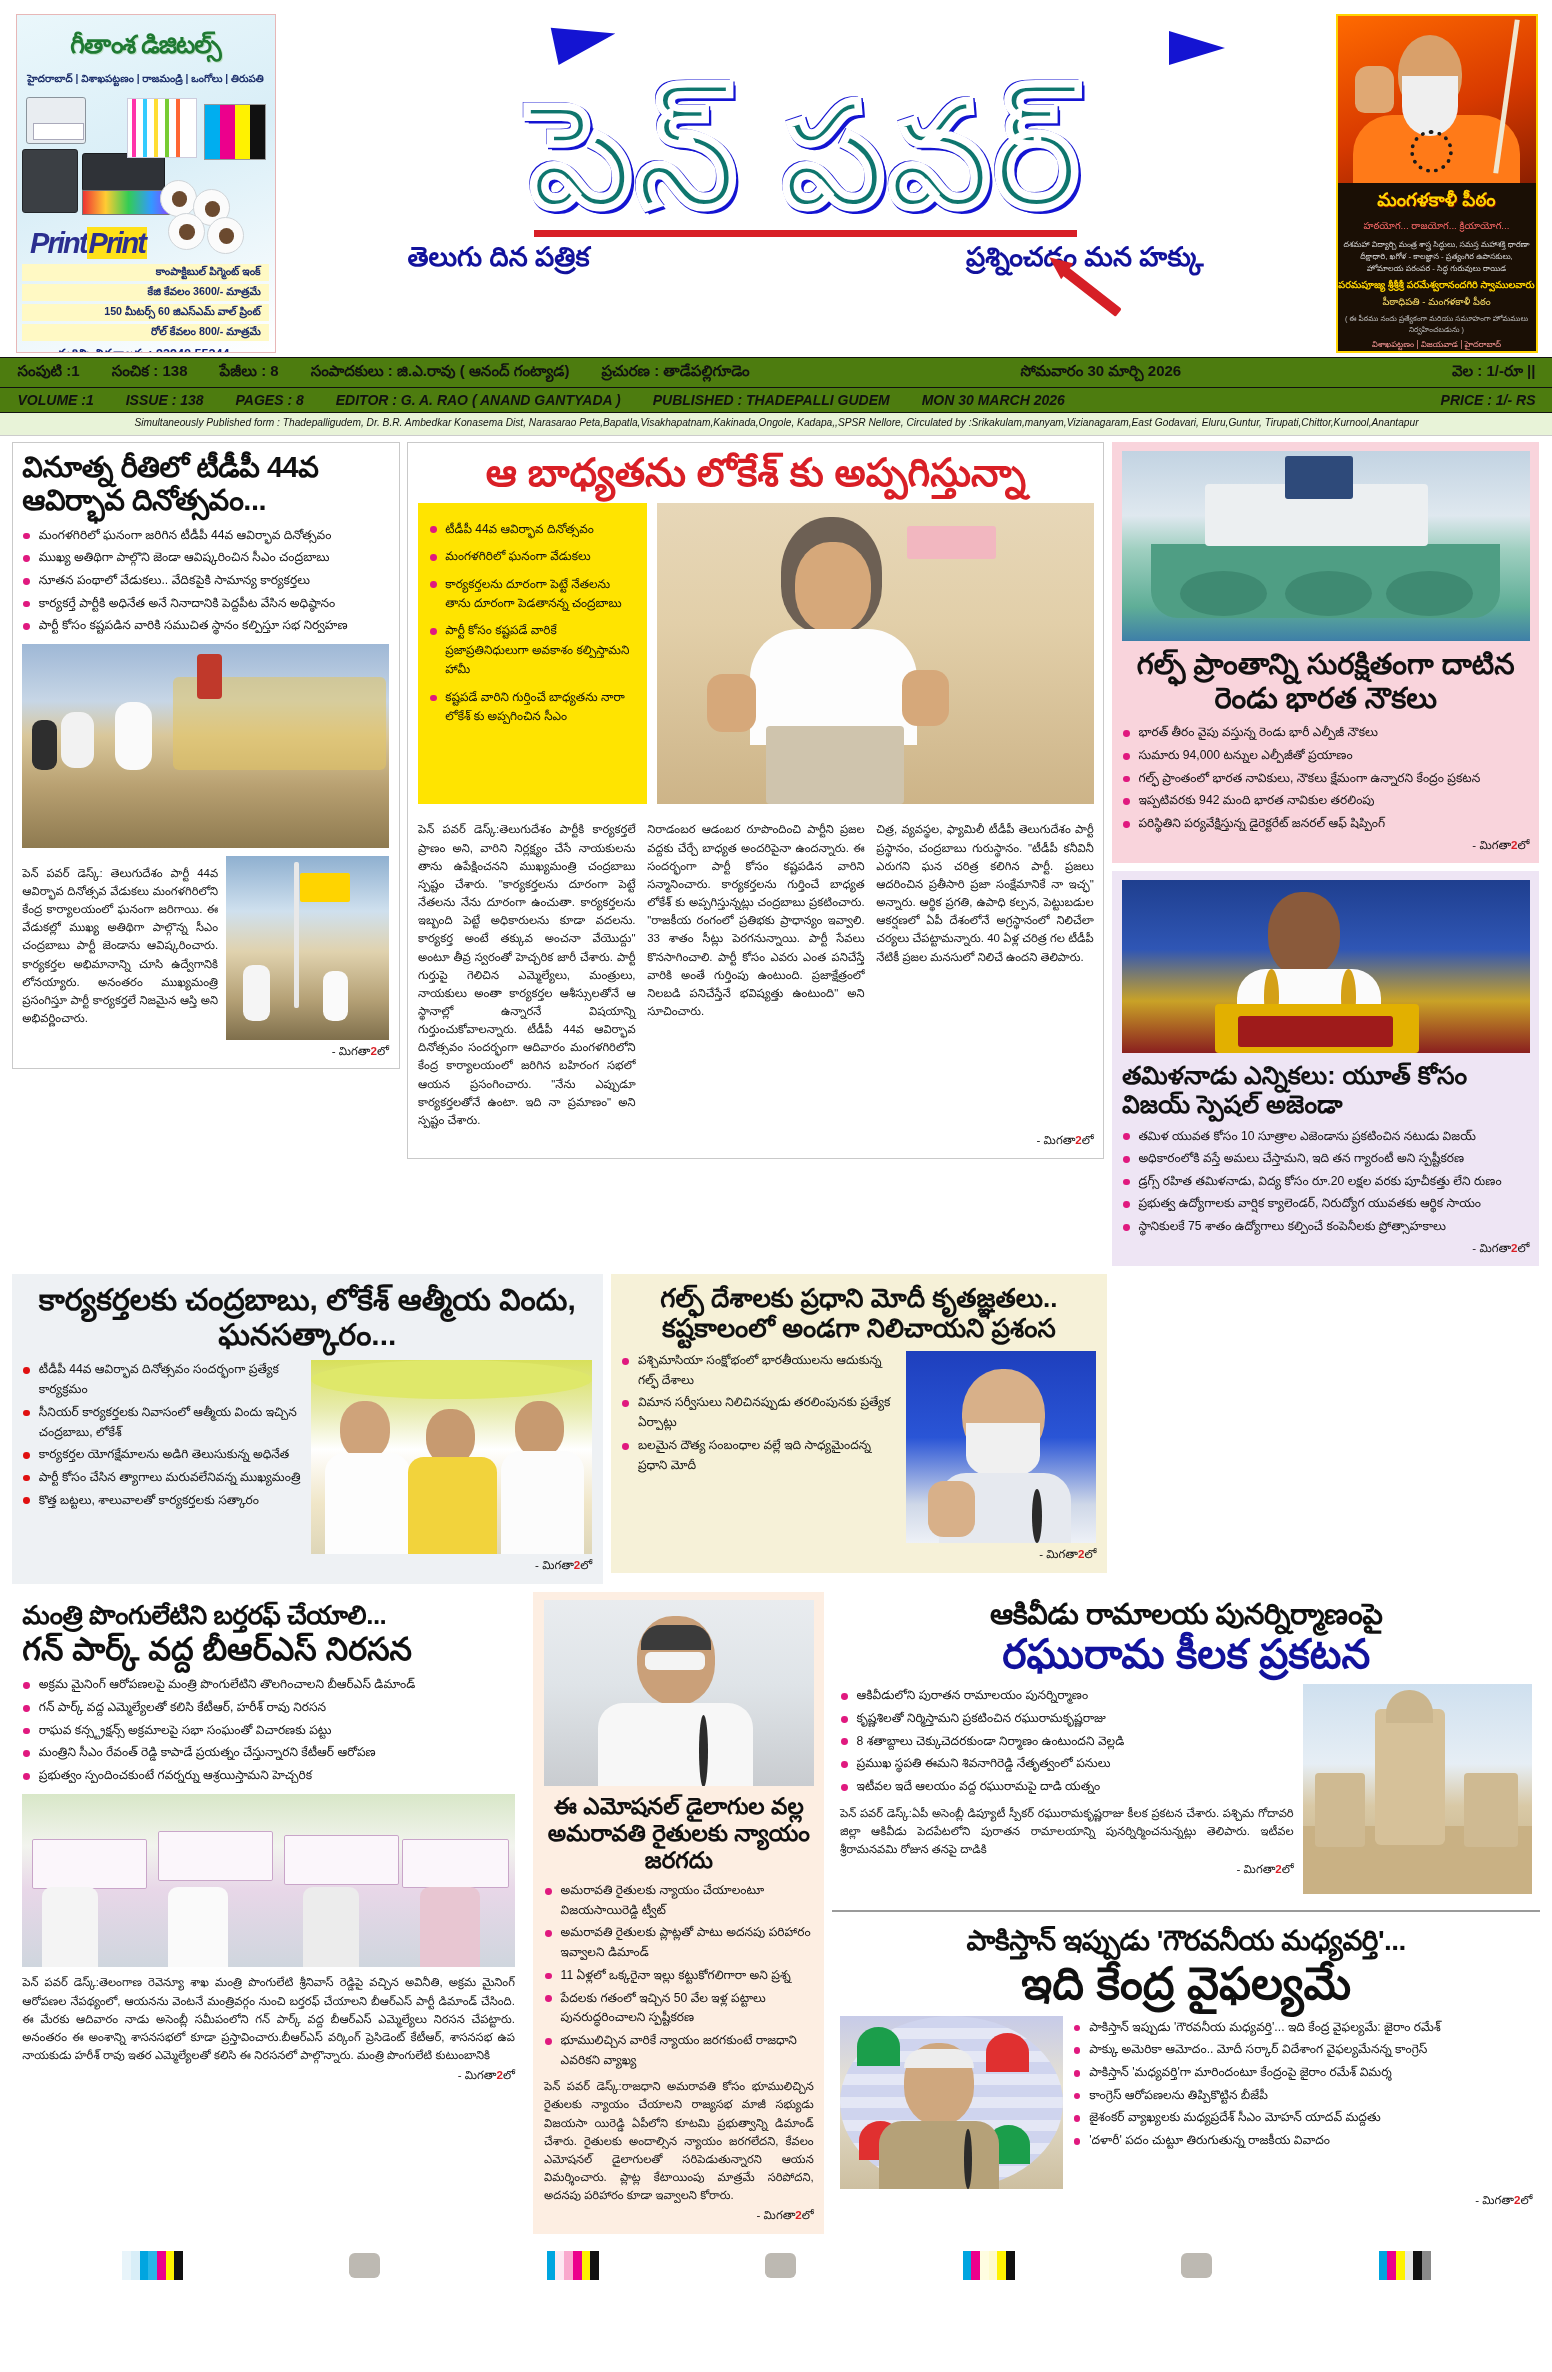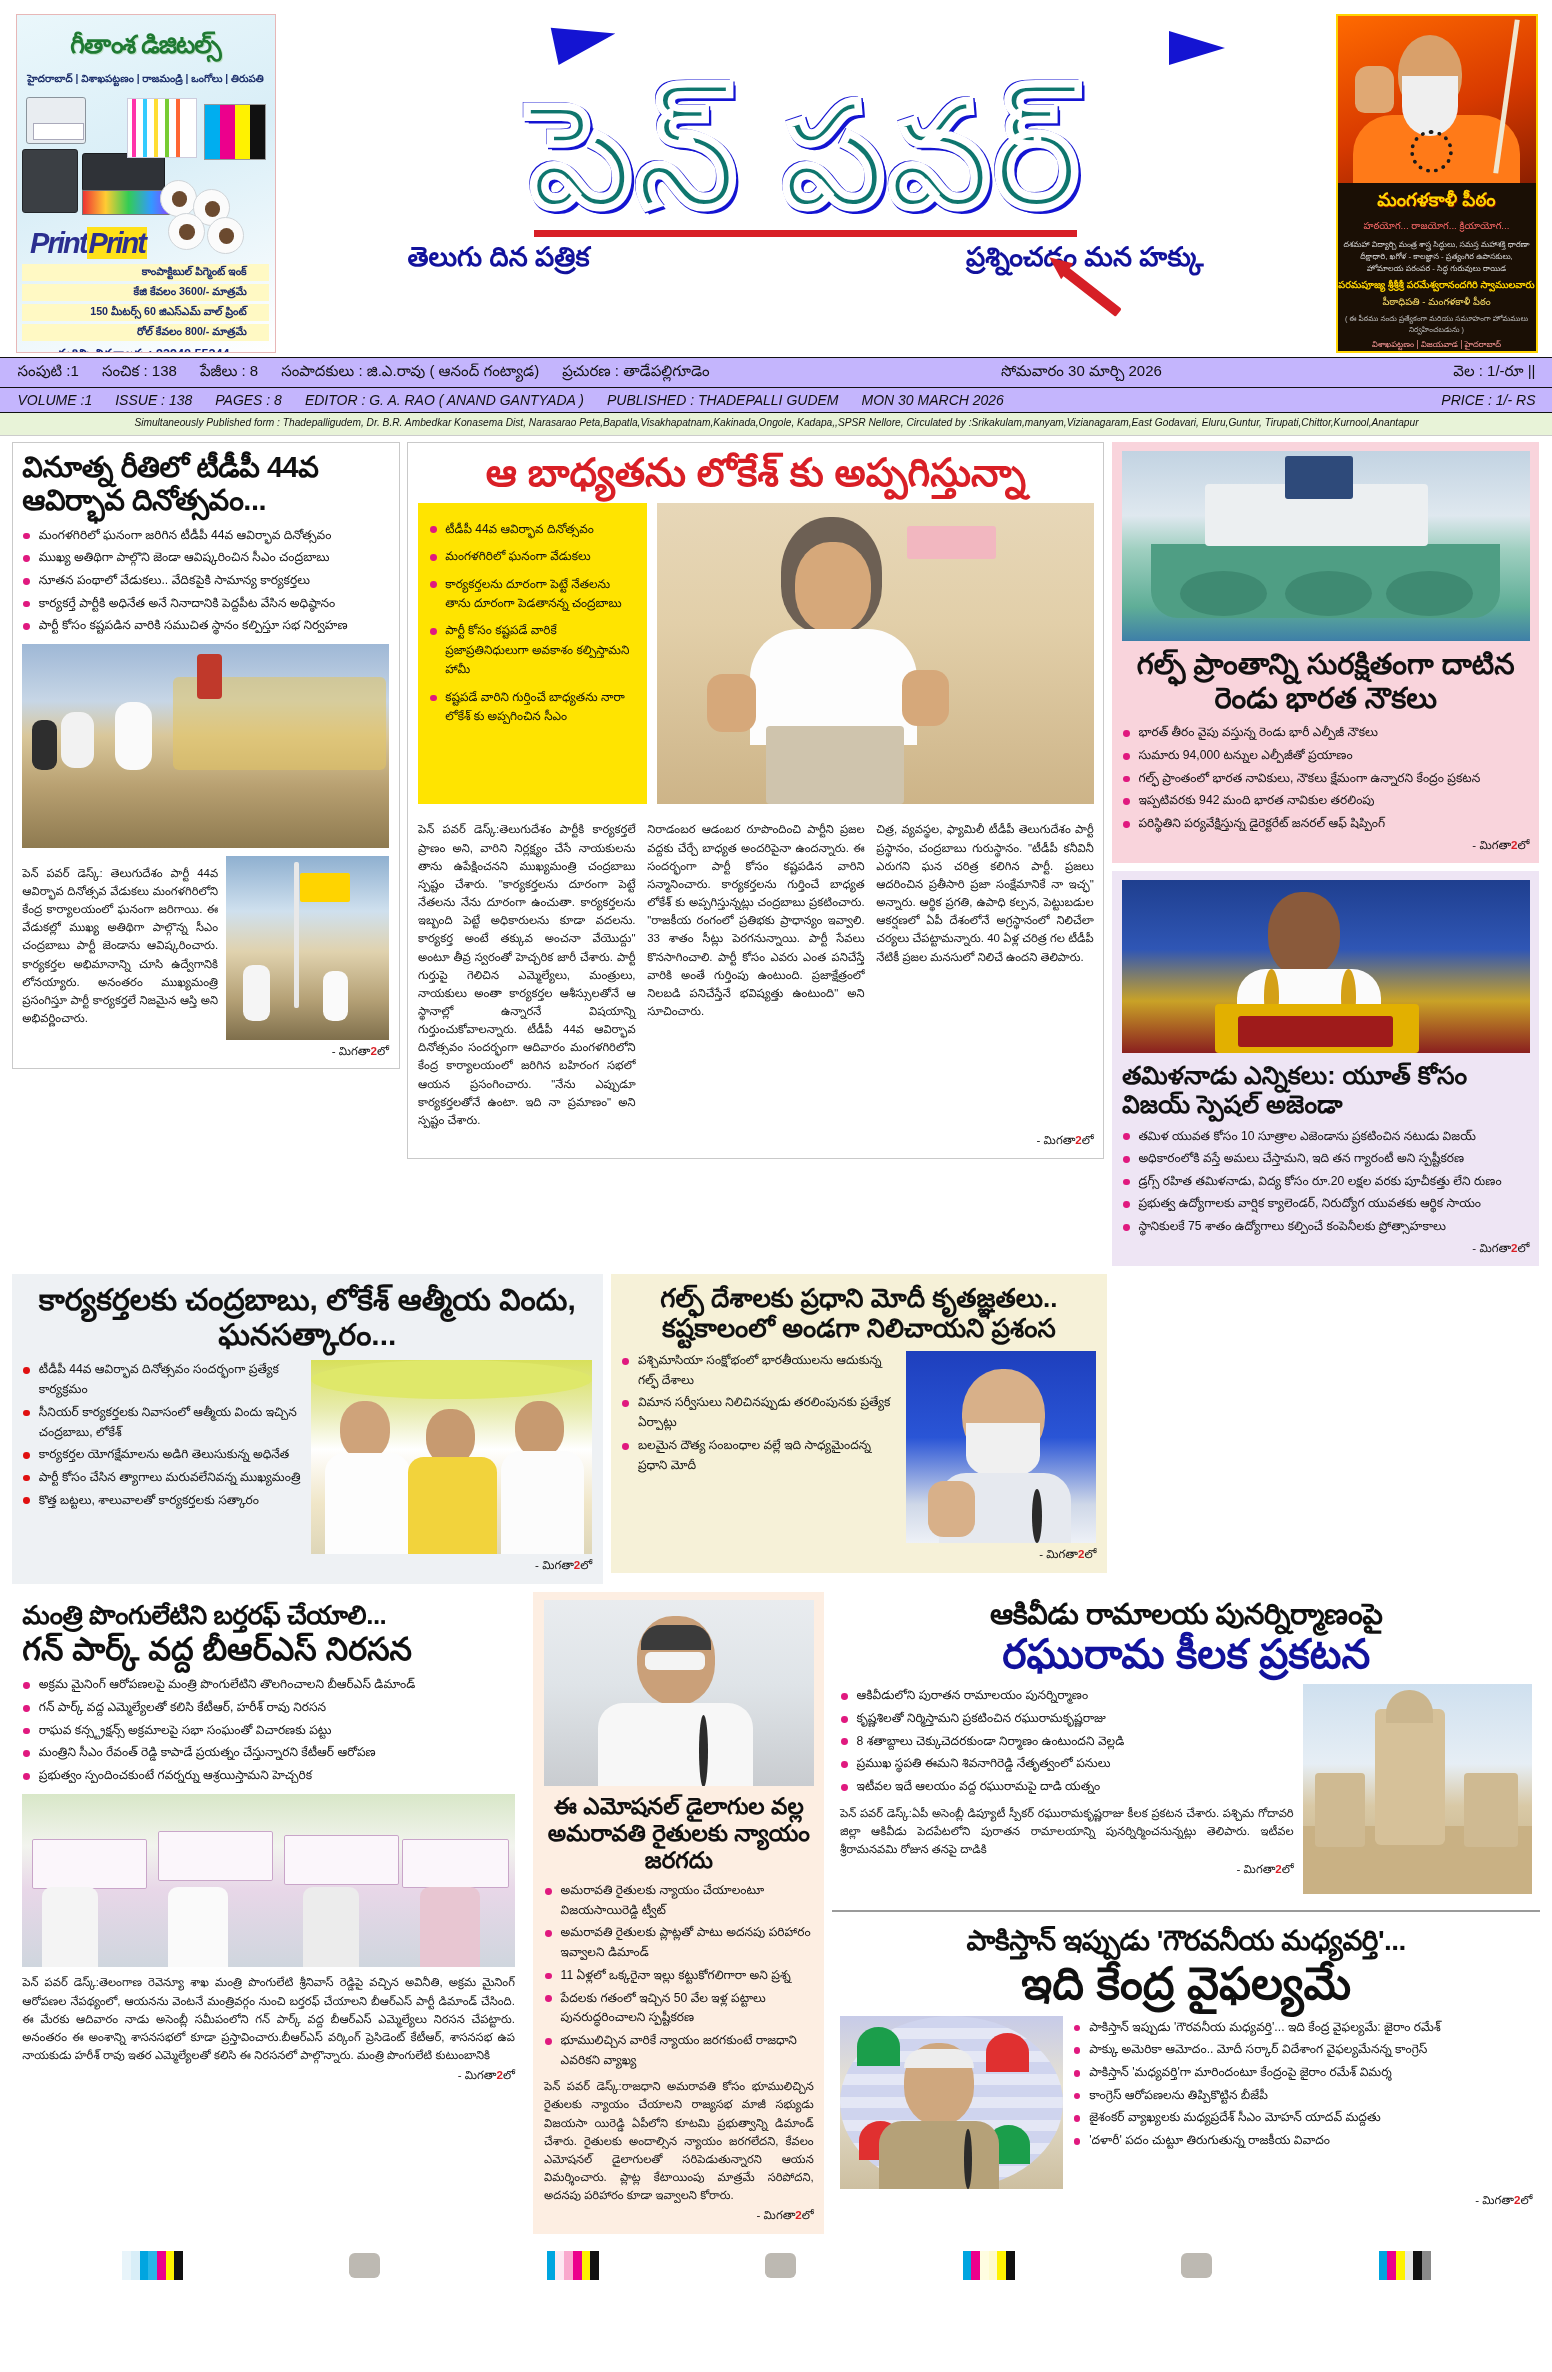--- a/index.html
+++ b/index.html
@@ -59,21 +59,21 @@
   .roll:after{content:"";position:absolute;left:10.7px;top:10.7px;width:15.5px;height:15.5px;border-radius:50%;background:#6b4a2f;}
   .r1{left:0;top:0}.r2{left:33px;top:9.7px}.r3{left:7.8px;top:33px}.r4{left:47px;top:37px}
   .printbrand {
     position:absolute; left:7.8px; bottom:-3.9px; font-size:29px; font-weight:bold;
     color:#2b2f8f; font-style:italic; letter-spacing:-1.9px;
   }
   .printbrand .y{background:#ffe11a;color:#2b2f8f;padding:0 1.9px;}
   .ad-offers { margin-top:5.8px; }
   .ad-offer {
     font-size:10.7px; color:#1b2a6b; text-align:right; font-weight:bold;
-    background:#fff9c4; display:inline-block; padding:1px 22px; margin:1.9px 0 0 auto;
+    background:#fff9c4; display:inline-block; padding:1px 8px; margin:1.9px 0 0 auto;
     width:100%;
   }
   .ad-phone {
     text-align:center; font-size:12.6px; font-weight:bold; color:#10237a; margin-top:5.8px;
   }
 
   .masthead-center { flex:1; display:flex; flex-direction:column; align-items:center; justify-content:center; position:relative; }
   .mast-title {
     font-size: 146px; font-weight: bold; color: #0f766e; line-height:0.95;
     letter-spacing: 1.9px;
@@ -121,23 +121,23 @@
   }
   .ad-right .ad-r-line { color:#ff6b6b; font-size:9.7px; text-align:center; margin-top:4.9px; }
   .ad-right .ad-r-body { color:#d8d8d8; font-size:7.8px; text-align:center; margin-top:4.9px; line-height:1.5; padding:0 4.9px;}
   .ad-right .ad-r-name { color:#ffd400; font-size:9.7px; text-align:center; margin-top:4.9px; font-weight:bold;}
   .ad-right .ad-r-peetam { color:#ffe26b; font-size:9.7px; text-align:center; margin-top:2.9px;}
   .ad-right .ad-r-note { color:#bdbdbd; font-size:7.3px; text-align:center; margin-top:3.9px; padding:0 3.9px;}
   .ad-right .ad-r-cities { color:#ff9c9c; font-size:8.2px; text-align:center; margin-top:3.9px;}
 
   
   .infobar {
-    background:#c4b5fd; border-top:1.9px solid #111; border-bottom:1.5px solid #111;
-    display:flex; align-items:center; padding:3.9px 17.5px; font-size:15px; font-weight:normal; color:#111;
-    gap: 23px; white-space:nowrap;
+    background:#4d7c0f; border-top:1.9px solid #111; border-bottom:1.5px solid #111;
+    display:flex; align-items:center; padding:3.9px 17.5px; font-size:15px; font-weight:bold; color:#111;
+    gap: 32px; white-space:nowrap;
   }
   .infobar.en { font-style:italic; font-size:14px; border-top:none; border-bottom:1.9px solid #111; }
   .infobar .spacer { flex:1; }
   .simul {
     background:#e8f3d8; text-align:center; font-size:10.2px; font-style:italic; color:#111;
     padding:3.9px 39px; line-height:1.45; border-bottom:1px solid #ccc;
   }
 
   
   .content { padding: 5.8px 11.6px 0 11.6px; }

